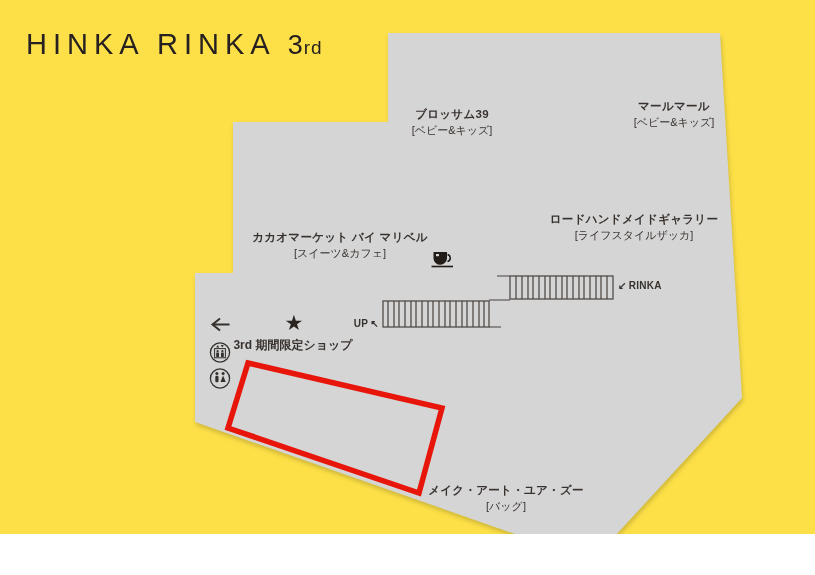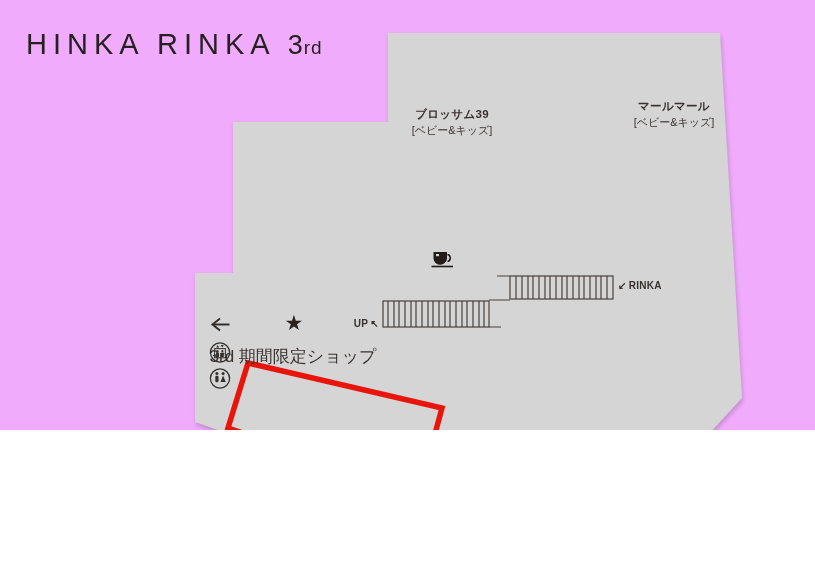--- a/index.html
+++ b/index.html
@@ -1,36 +1,36 @@
 <!DOCTYPE html>
 <html><head>
 <meta charset="utf-8">
 <style>
   html,body{margin:0;padding:0;background:#ffffff;}
   .stage{
     position:relative;
-    width:815px;height:430px;
-    background:#f0abfc;
+    width:815px;height:534px;
+    background:#fde047;
     overflow:hidden;
     font-family:"Liberation Sans", sans-serif;
     color:#38322f;
   }
   
   .logo{position:absolute;left:26px;top:28px;white-space:nowrap;color:#262020;}
   .logo .brand{font-size:29px;font-weight:400;letter-spacing:6px;}
   .logo .floor{margin-left:12px;letter-spacing:1px;}
   .logo .floor-num{font-size:27px;font-weight:400;}
   .logo .floor-suf{font-size:19px;font-weight:400;}
   
   .mapsvg{position:absolute;left:0;top:0;}
   
   .shop{position:absolute;text-align:center;transform:translateX(-50%);white-space:nowrap;margin-top:20px;}
   .shop-name{font-size:11.5px;font-weight:600;line-height:12px;letter-spacing:0.3px;}
   .shop-cat{font-size:11px;font-weight:500;line-height:10px;margin-top:5px;}
-  .limited{position:absolute;transform:translateX(-50%);font-size:17px;font-weight:400;white-space:nowrap;margin-top:8px;}
+  .limited{position:absolute;transform:translateX(-50%);font-size:12px;font-weight:700;white-space:nowrap;}
   .stair-label{position:absolute;font-size:10px;font-weight:600;white-space:nowrap;letter-spacing:0.3px;}
   .stair-label.up{transform:translateX(-100%);}
   .stair-label .arr{font-size:10px;margin:0 2px;}
   .star{position:absolute;transform:translateX(-50%);font-size:21px;line-height:21px;color:#2a2421;}
 </style>
 </head>
 <body>
 
 <div class="stage">
 
@@ -90,22 +90,34 @@
   <div class="shop" style="left:452px;top:88px">
     <div class="shop-name">ブロッサム39</div>
     <div class="shop-cat">[ベビー&amp;キッズ]</div>
   </div>
 
   <div class="shop" style="left:674px;top:80px">
     <div class="shop-name">マールマール</div>
     <div class="shop-cat">[ベビー&amp;キッズ]</div>
   </div>
 
+  <div class="shop" style="left:340px;top:211px">
+    <div class="shop-name">カカオマーケット バイ マリベル</div>
+    <div class="shop-cat">[スイーツ&amp;カフェ]</div>
+  </div>
 
+  <div class="shop" style="left:634px;top:193px">
+    <div class="shop-name">ロードハンドメイドギャラリー</div>
+    <div class="shop-cat">[ライフスタイルザッカ]</div>
+  </div>
 
+  <div class="shop" style="left:506px;top:464px">
+    <div class="shop-name">メイク・アート・ユア・ズー</div>
+    <div class="shop-cat">[バッグ]</div>
+  </div>
 
   <span class="star" style="left:294px;top:312px">★</span>
   <div class="limited" style="left:293px;top:337px">3rd 期間限定ショップ</div>
 
   <div class="stair-label up" style="left:381px;top:318px">
     <span>UP</span><span class="arr">↖</span>
   </div>
   <div class="stair-label" style="left:616px;top:280px">
     <span class="arr">↙</span><span>RINKA</span>
   </div>

